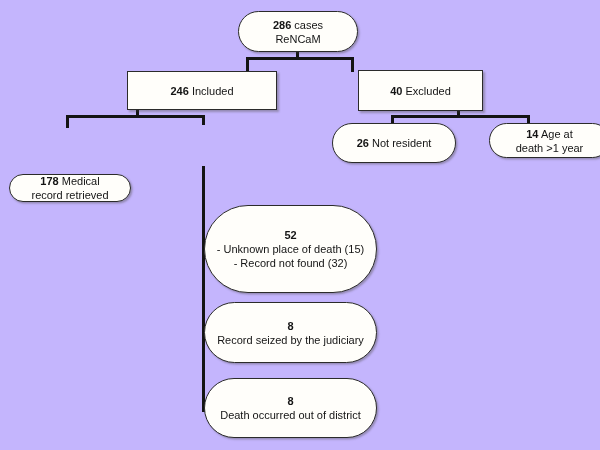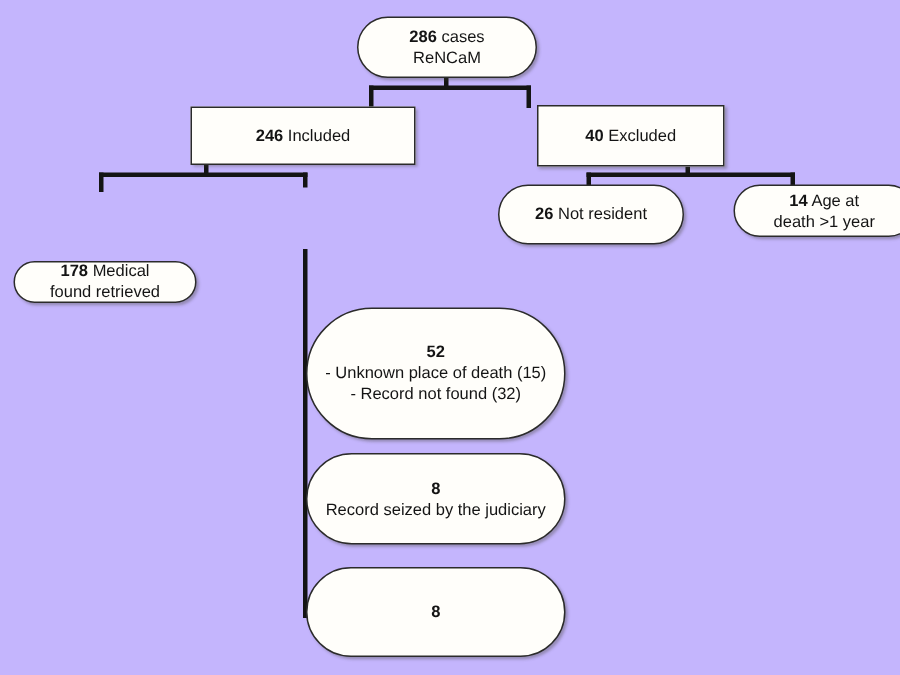--- a/index.html
+++ b/index.html
@@ -85,21 +85,21 @@
   <div class="node n-incl">
     <div><span class="num">246</span> <span>Included</span></div>
   </div>
 
   <div class="node n-excl">
     <div><span class="num">40</span> <span>Excluded</span></div>
   </div>
 
   <div class="node stadium n-med">
     <div><span class="num">178</span> <span>Medical</span></div>
-    <div>found retrieved</div>
+    <div>record retrieved</div>
   </div>
 
 
   <div class="node stadium n-nres">
     <div><span class="num">26</span> <span>Not resident</span></div>
   </div>
 
   <div class="node stadium n-age">
     <div><span class="num">14</span> <span>Age at</span></div>
     <div>death &gt;1 year</div>
@@ -111,15 +111,16 @@
     <div>- Record not found (32)</div>
   </div>
 
   <div class="node stadium n-seiz">
     <div class="num">8</div>
     <div>Record seized by the judiciary</div>
   </div>
 
   <div class="node stadium n-outd">
     <div class="num">8</div>
+    <div>Death occurred out of district</div>
   </div>
 
 </div>
 
 </body></html>

